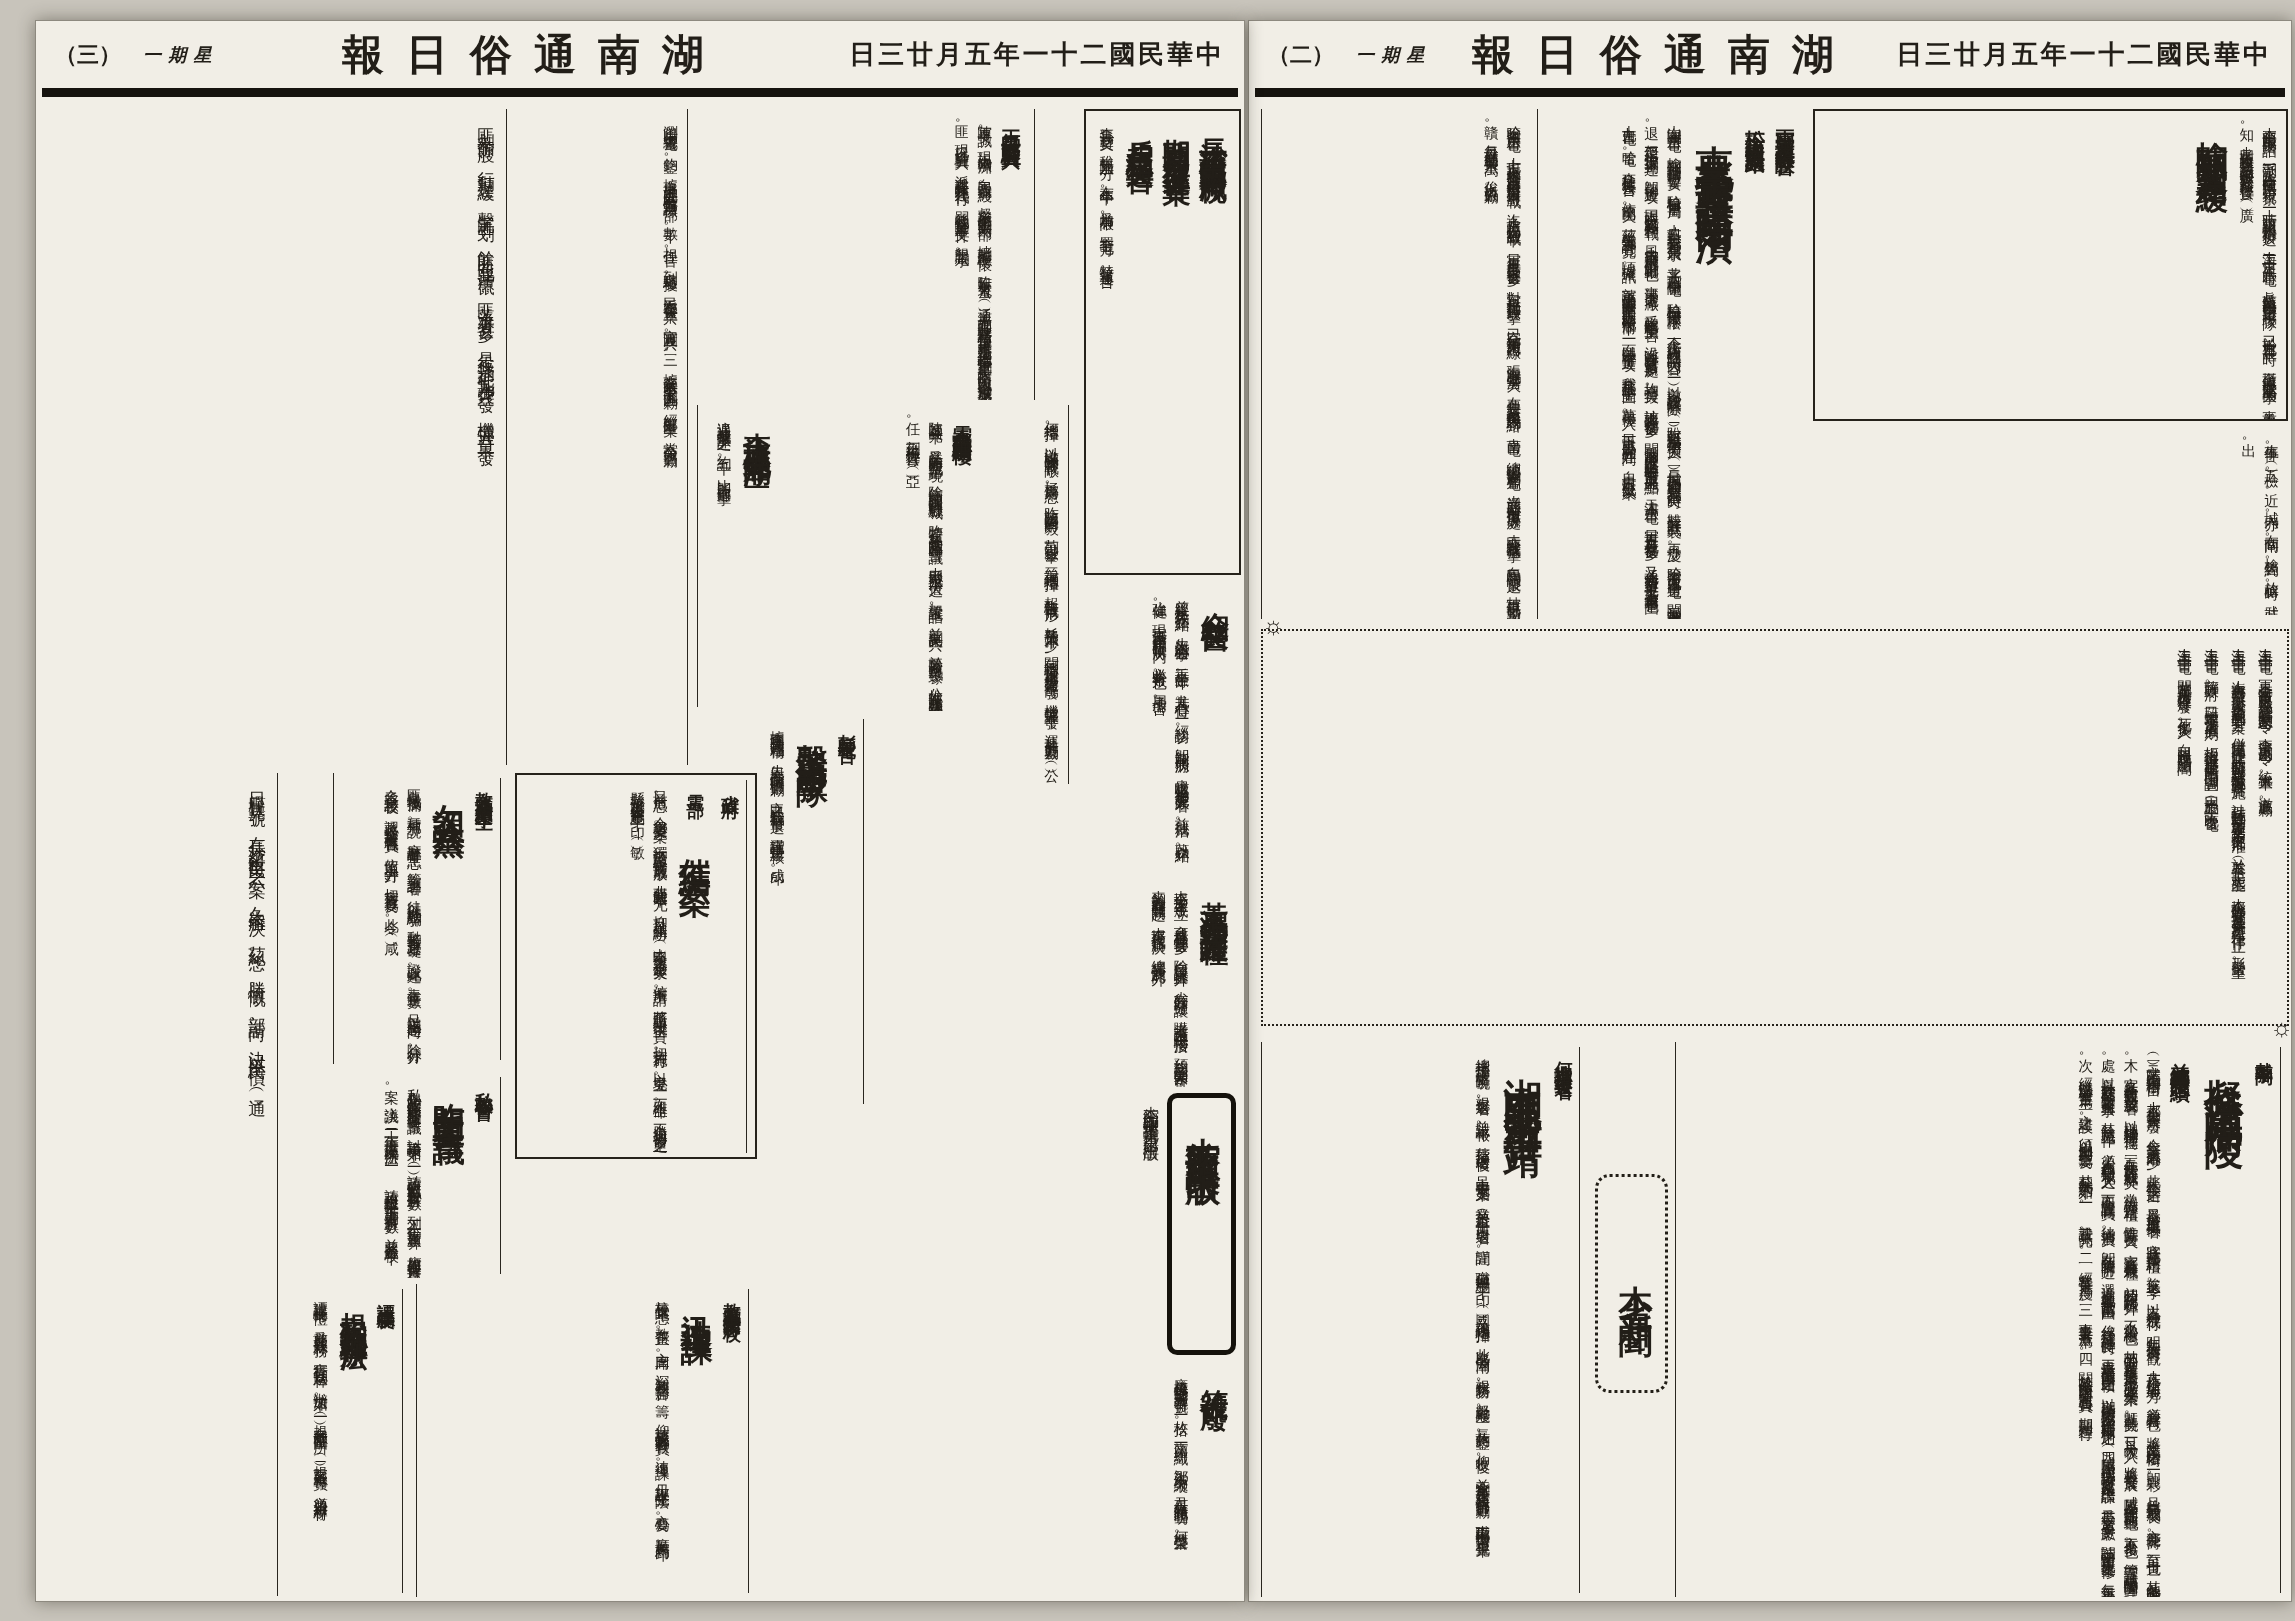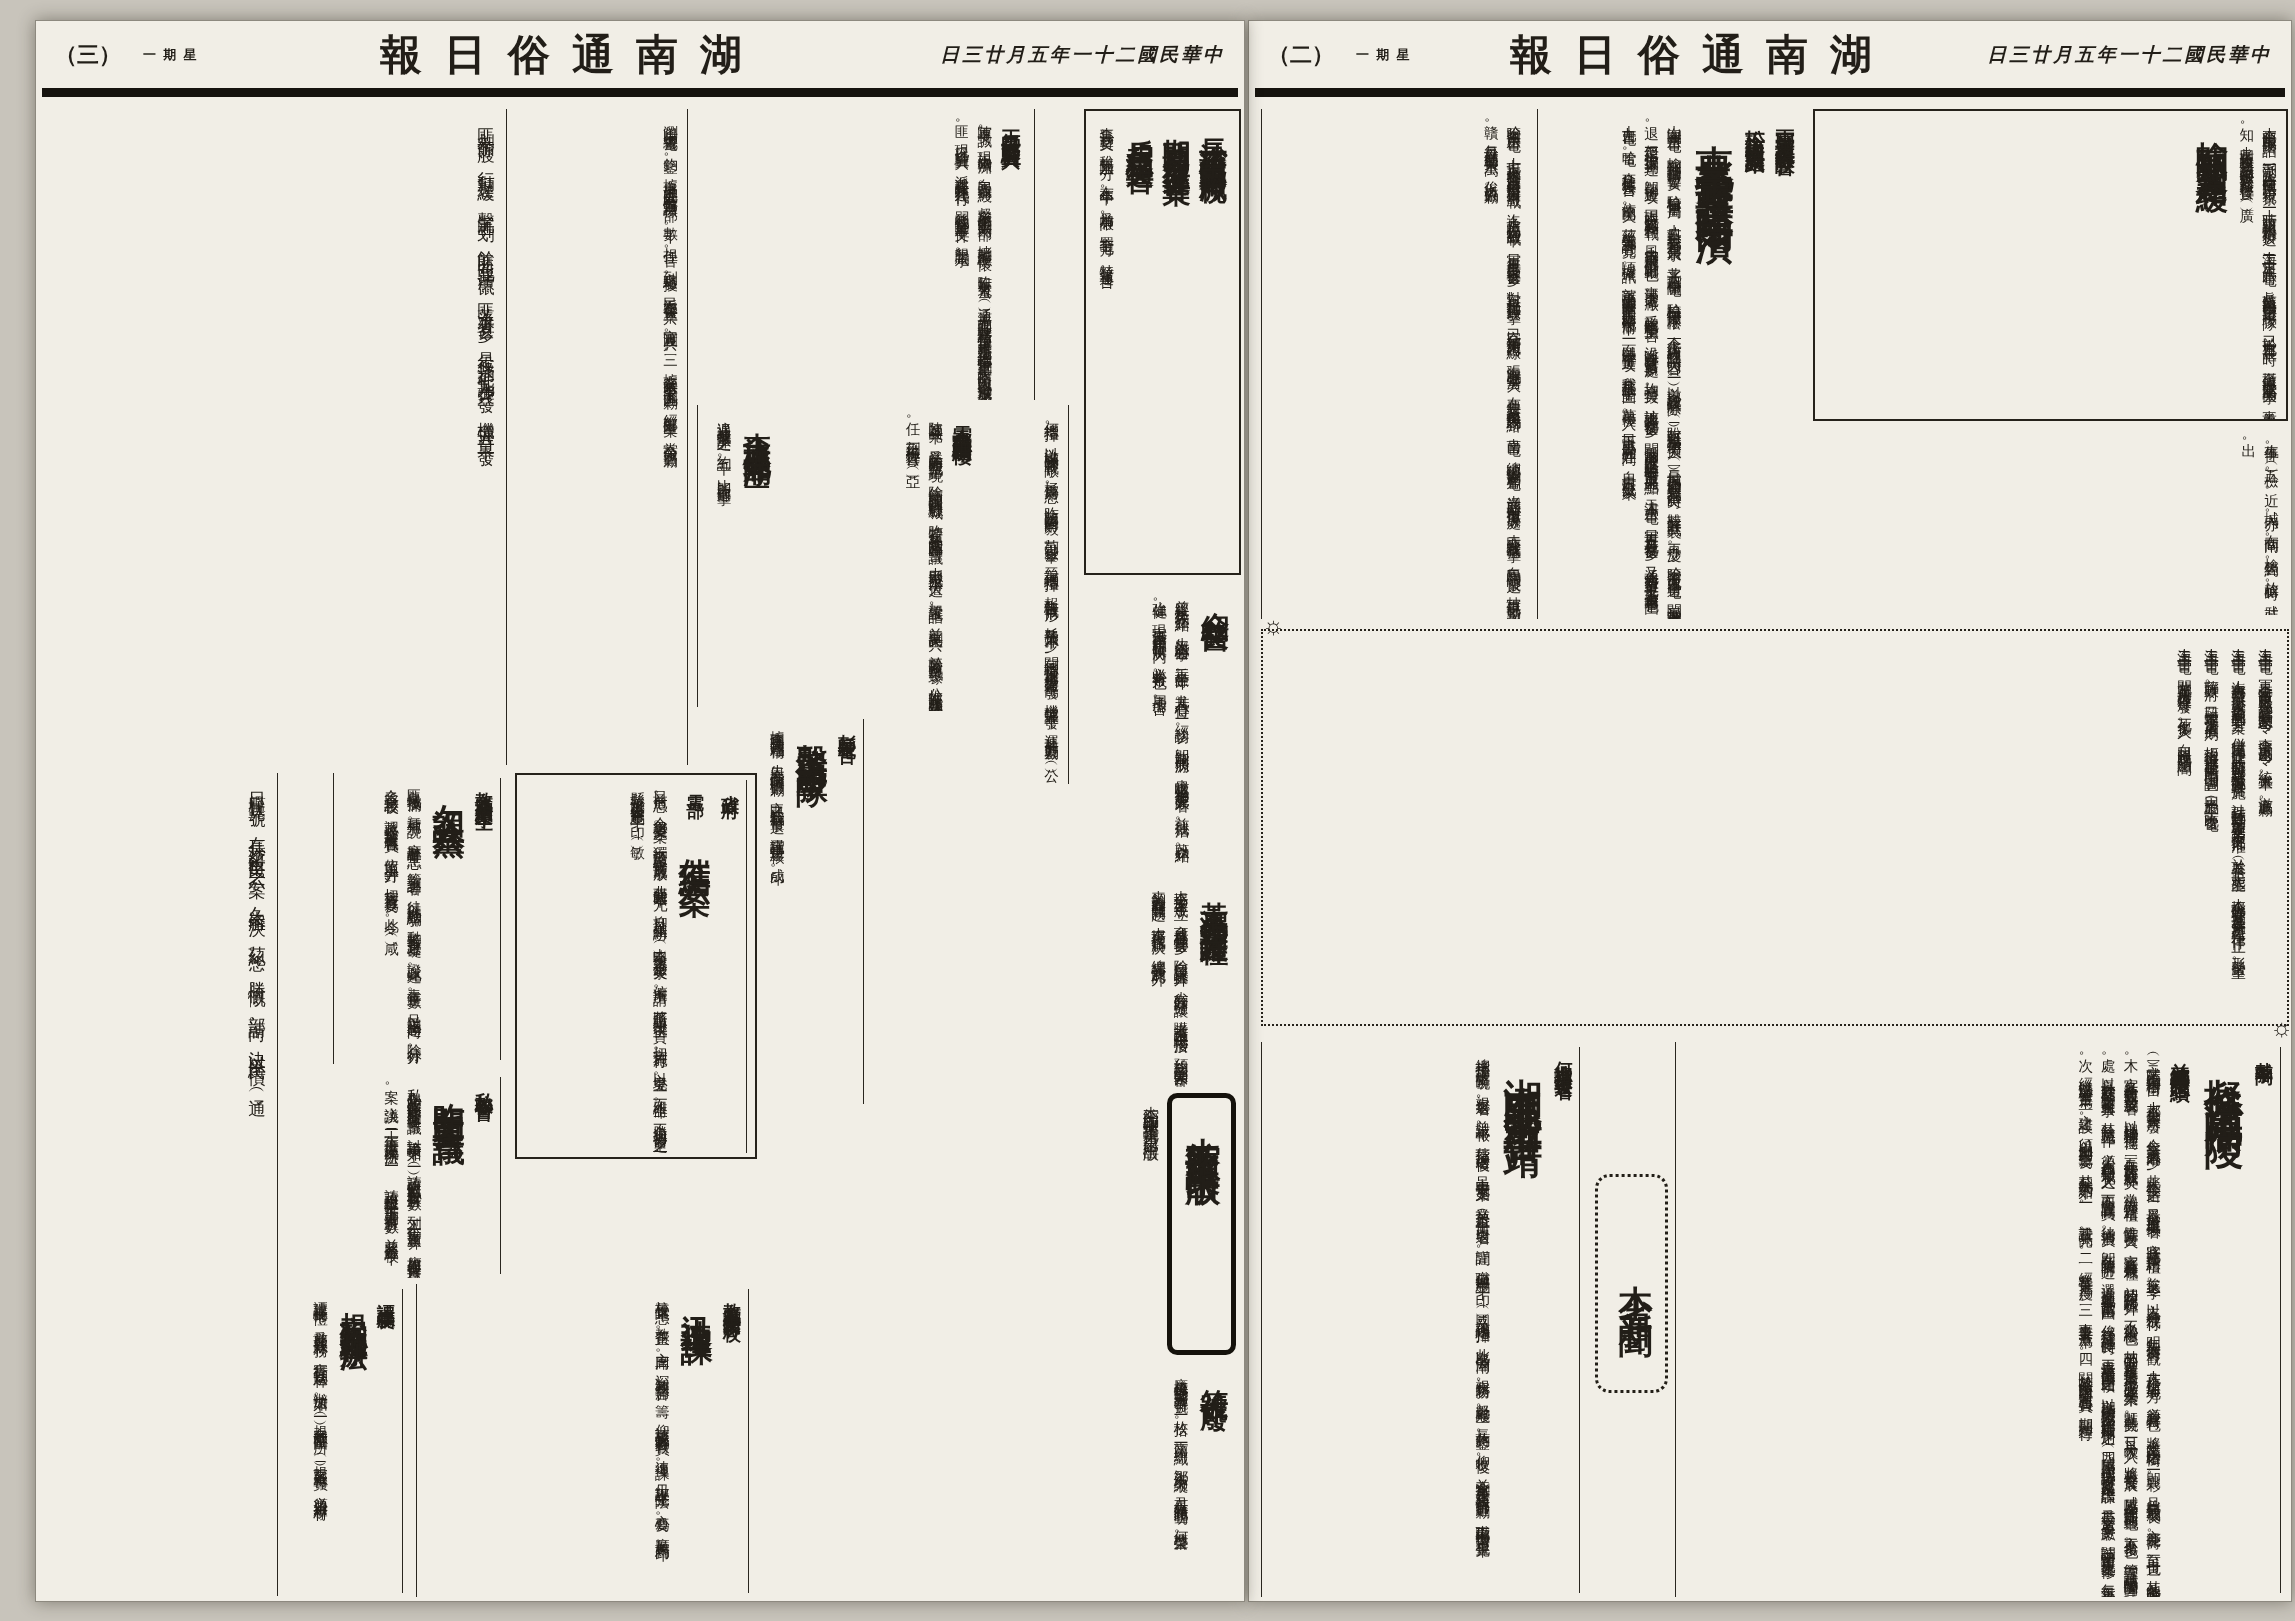--- a/index.html
+++ b/index.html
@@ -16,23 +16,23 @@
     box-shadow:0 0 16px rgba(40,35,25,.45);
     border:0.7px solid #8d897f;
   }
   #sheet-right{left:1248px;width:1042px;}
   #sheet-left{left:35px;width:1208px;}
   .mast{
     display:flex;align-items:center;gap:22px;
     height:67px;padding:0 19px;box-sizing:border-box;
   }
   .mast .pgmark{font-size:22px;font-weight:700;}
-  .mast .weekday{font-size:13px;font-weight:700;letter-spacing:7.3px;}
+  .mast .weekday{font-size:18px;font-weight:700;letter-spacing:7.3px;font-style:italic;}
   .mast .title{flex:1;text-align:center;font-size:42px;font-weight:700;letter-spacing:22px;}
-  .mast .date{font-size:19px;font-weight:700;letter-spacing:2.9px;font-style:italic;}
+  .mast .date{font-size:26px;font-weight:700;letter-spacing:2.9px;}
   .bar{height:8.7px;background:#16130e;margin:0 5.8px;}
   .content{position:absolute;left:7.3px;right:7.3px;top:82px;bottom:7.3px;}
   .art{
     position:absolute;
     writing-mode:vertical-rl;text-orientation:upright;
     overflow:hidden;box-sizing:border-box;
     padding:4.4px 5.8px;
   }
   .bd{font-size:14.6px;line-height:1.55;letter-spacing:2.2px;}
   .bd.big{font-size:17.5px;letter-spacing:4.4px;line-height:1.7;}

